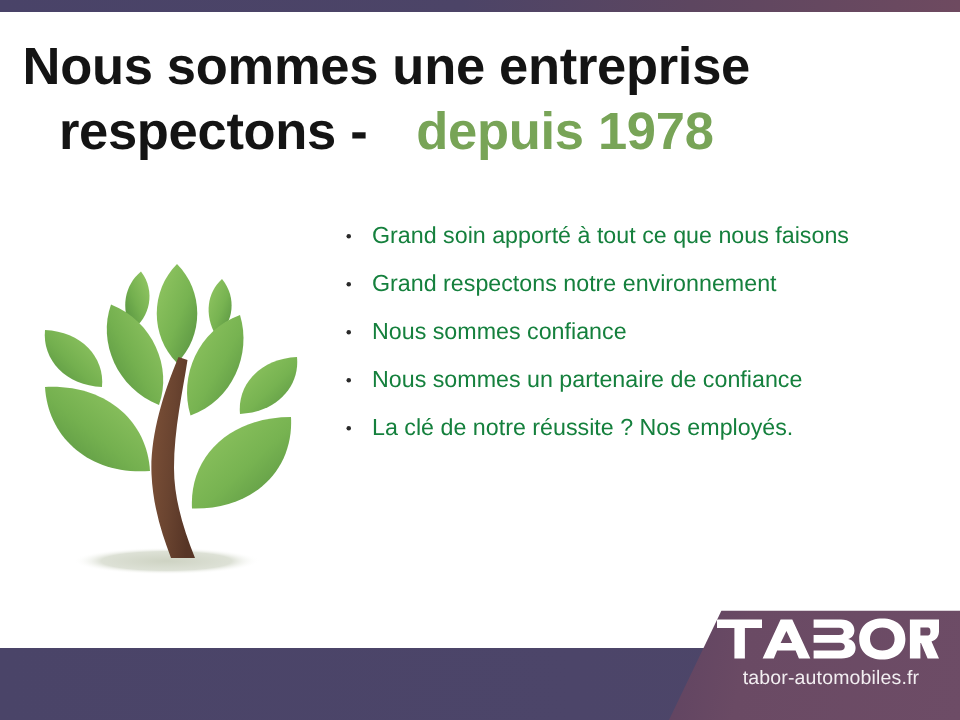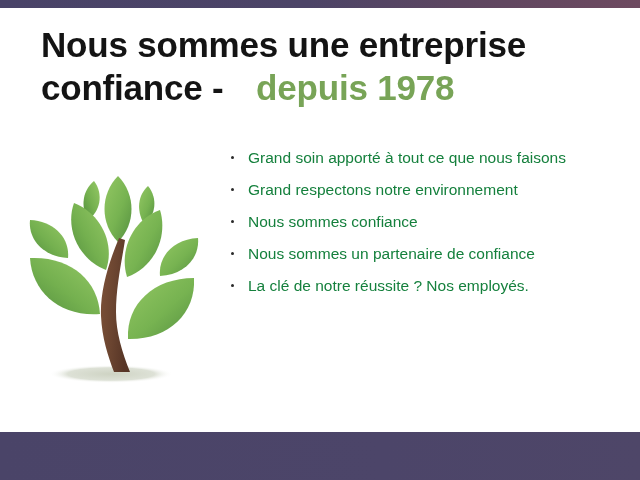--- a/index.html
+++ b/index.html
@@ -32,24 +32,23 @@
     height: 8px;
     background: linear-gradient(90deg, #494368 0%, #4c4467 48%, #5d4660 72%, #6e4a60 100%);
   }
 
   
   .headline {
     position: absolute;
     left: 0;
     top: 25px;
     width: 515px;
-    text-align: left;
+    text-align: center;
     line-height: 1.16;
     letter-spacing: -0.2px;
-    padding-left: 41px;
   }
   .headline-line {
     display: block;
     font-size: 35px;
     font-weight: 700;
     color: #141414;
     white-space: nowrap;
     font-stretch: condensed;
   }
   .headline-line.line2 { margin-top: 2px; }
@@ -139,21 +138,21 @@
 </style>
 </head>
 <body>
 
 <div class="slide">
 
   <div class="top-bar"></div>
 
   <div class="headline">
     <span class="headline-line line1">Nous sommes une entreprise</span>
-    <span class="headline-line line2"><span>confiance</span><span class="dash-sep"> - </span> <span class="accent-text">depuis 1978</span></span>
+    <span class="headline-line line2"><span>respectons</span><span class="dash-sep"> - </span> <span class="accent-text">depuis 1978</span></span>
   </div>
 
   <ul class="bullets">
     <li class="bullet-item">
       <span class="bullet-dot"></span>
       <span>Grand soin apporté à tout ce que nous faisons</span>
     </li>
     <li class="bullet-item">
       <span class="bullet-dot"></span>
       <span>Grand respectons notre environnement</span>
@@ -216,14 +215,33 @@
       <path d="M22 112 C62 110 90 134 92 168 C52 171 24 146 22 112 Z" fill="url(#lg2)"></path>
 
       <path d="M186 132 C188 168 160 194 120 193 C118 158 146 132 186 132 Z" fill="url(#lg)"></path>
 
       <path d="M111 92 C100 118 92 146 93 170 C94 192 100 210 106 226 L122 226 C114 206 108 186 108 166 C108 140 114 114 117 94 Z" fill="url(#tg)"></path>
     </svg>
   </div>
 
   <div class="footer-bar"></div>
 
+  <div class="logo-panel">
+    <div class="logo-wordmark">
+      <svg viewBox="0 0 148 30" xmlns="http://www.w3.org/2000/svg">
+        <g fill="#ffffff">
+
+          <path d="M0 2 H30 V7.6 H18.6 V28 H11.6 V7.6 H0 Z"></path>
+
+          <path d="M42.4 2 H50.2 L62.2 28 H54.6 L52.4 22.6 H40.1 L37.9 28 H30.4 Z M46.3 9.6 L42.4 17.6 H50.1 Z"></path>
+
+          <path d="M64.4 2 H82.6 C88.2 2 91.6 5 91.6 9.4 C91.6 12.4 90 14.3 87.4 15 C90.4 15.6 92.4 17.8 92.4 21 C92.4 25.4 88.8 28 82.9 28 H64.4 V22.6 H82 C84 22.6 85.2 21.7 85.2 20 C85.2 18.4 84 17.5 82 17.5 H64.4 V12.4 H81.4 C83.3 12.4 84.5 11.5 84.5 10 C84.5 8.4 83.3 7.5 81.4 7.5 H64.4 Z"></path>
+
+          <path d="M110.2 1.3 C119.6 1.3 125.6 6.6 125.6 15 C125.6 23.4 119.6 28.7 110.2 28.7 C100.8 28.7 94.8 23.4 94.8 15 C94.8 6.6 100.8 1.3 110.2 1.3 Z M110.2 7.3 C105.2 7.3 102 10.3 102 15 C102 19.7 105.2 22.7 110.2 22.7 C115.2 22.7 118.4 19.7 118.4 15 C118.4 10.3 115.2 7.3 110.2 7.3 Z"></path>
+
+          <path d="M128.6 2 H143.6 C148 2 148 2 148 2 L148 9.8 C148 13.2 146.2 15.6 143 16.6 L148 28 H140.4 L136 17.6 H135.6 V28 H128.6 Z M135.6 7.4 V12.6 H140.6 C141.7 12.6 142.3 11.8 142.3 10 C142.3 8.2 141.7 7.4 140.6 7.4 Z"></path>
+        </g>
+      </svg>
+    </div>
+    <div class="logo-tagline">tabor-automobiles.fr</div>
+  </div>
 
 </div>
 
 </body></html>

